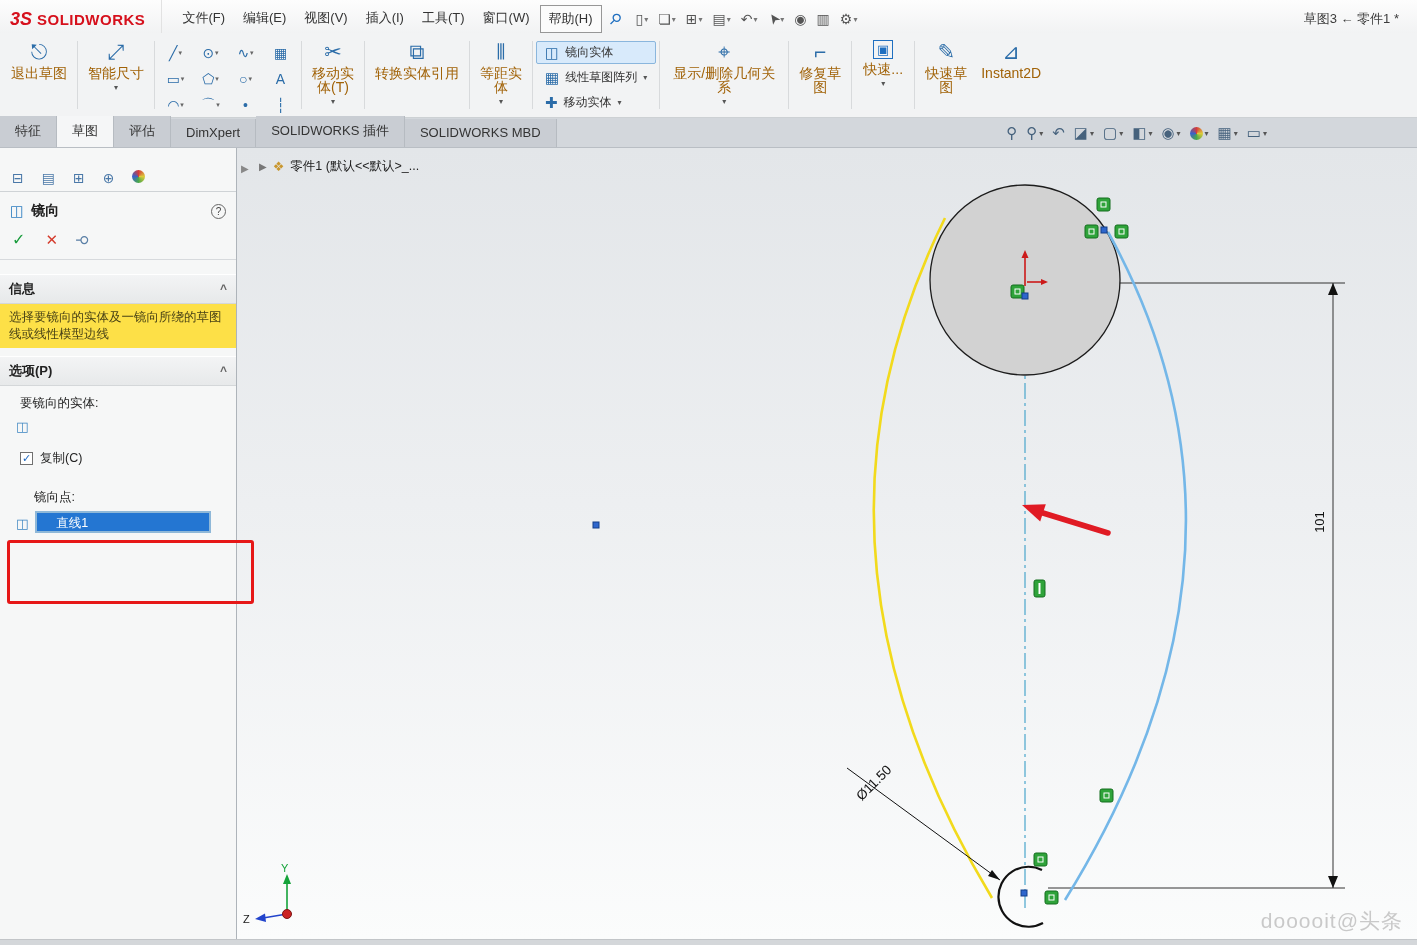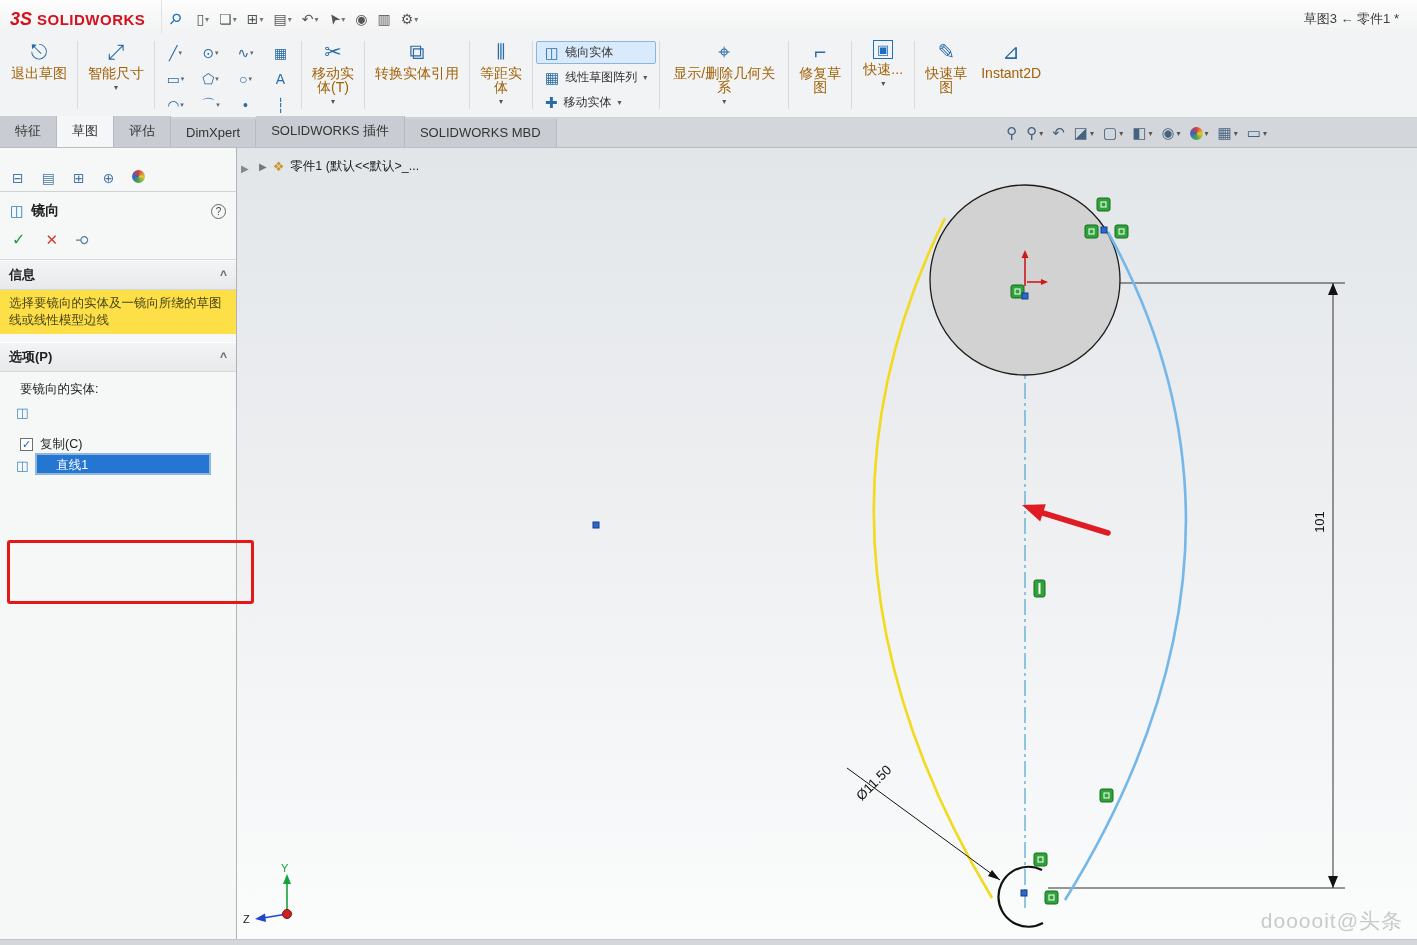--- a/index.html
+++ b/index.html
@@ -59,21 +59,21 @@
   .pm-title-ic{color:#2f7fc1;font-size:15px}
   .help{margin-left:auto;width:15px;height:15px;border:1px solid #666;border-radius:50%;font-size:10px;
         display:flex;align-items:center;justify-content:center;color:#444}
   .pm-actions{display:flex;align-items:center;gap:20px;padding:6px 12px 10px;border-bottom:1px solid #d7dadd}
   .ok{color:#169b3a;font-size:16px;font-weight:bold}
   .cancel{color:#d43b2c;font-size:15px;font-weight:bold}
   .pin2{color:#5a7fa6;font-size:14px;transform:rotate(90deg)}
   .section-h{display:flex;align-items:center;padding:5px 9px;background:linear-gradient(#f3f4f5,#e7e9ea);
              border-top:1px solid #fff;border-bottom:1px solid #d4d7d9;font-weight:bold;color:#222}
   .section-h .chev{margin-left:auto;color:#666;font-size:12px;font-weight:bold}
-  .mt{margin-top:0}
+  .mt{margin-top:14px}
   .msg{background:#fde047;padding:5px 9px;font-size:12.5px;line-height:17px;color:#494216}
   .opt-label{padding:9px 0 5px 20px;font-size:12.5px;color:#222}
   .entity-row{display:flex;padding:0 0 0 16px;gap:7px;align-items:flex-start}
   .mini-ic{color:#3f87c2;font-size:13px;padding-top:2px}
   .listbox{width:172px;height:78px;background:#fff;border:1px solid #9b9fa3;overflow:hidden}
   .li{padding:1px 6px;font-size:12.5px;color:#222}
   .copy-row{display:flex;align-items:center;gap:7px;padding:16px 0 0 20px;font-size:12.5px}
   .cb{width:13px;height:13px;border:1px solid #707070;background:#fff;display:flex;align-items:center;
       justify-content:center;font-size:11px;color:#1a66c0;font-weight:bold}
   .mp-label{padding:22px 0 5px 34px;font-size:12.5px;color:#222}
@@ -97,20 +97,29 @@
 </head>
 <body>
 
 <div class="app">
 
   <header class="titlebar">
     <div class="logo">
       <span class="logo-mark">3S</span>
       <span class="logo-text">SOLIDWORKS</span>
     </div>
+    <nav class="menus">
+      <span class="menu">文件(F)</span>
+      <span class="menu">编辑(E)</span>
+      <span class="menu">视图(V)</span>
+      <span class="menu">插入(I)</span>
+      <span class="menu">工具(T)</span>
+      <span class="menu">窗口(W)</span>
+      <span class="menu boxed">帮助(H)</span>
+    </nav>
     <span class="pin">⚲</span>
     <div class="qat">
       <span class="qi">▯<span class="dd">▾</span></span>
       <span class="qi">❏<span class="dd">▾</span></span>
       <span class="qi">⊞<span class="dd">▾</span></span>
       <span class="qi">▤<span class="dd">▾</span></span>
       <span class="qi">↶<span class="dd">▾</span></span>
       <span class="qi">
           <span style="display:inline-block;transform:rotate(-125deg)">➤</span>
           <span class="dd">▾</span>
@@ -264,20 +273,21 @@
       <span class="chev">^</span>
     </div>
     <div class="opt-label">要镜向的实体:</div>
     <div class="entity-row">
       <span class="mini-ic">◫</span>
     </div>
     <div class="copy-row">
       <span class="cb">✓</span>
       <span>复制(C)</span>
     </div>
+    <div class="mp-label">镜向点:</div>
     <div class="mp-row">
       <span class="mini-ic">◫</span>
       <div class="mp-field">
         <span class="mp-sel">直线1</span>
       </div>
     </div>
   </aside>
 
   <div class="red-annot"></div>
 

